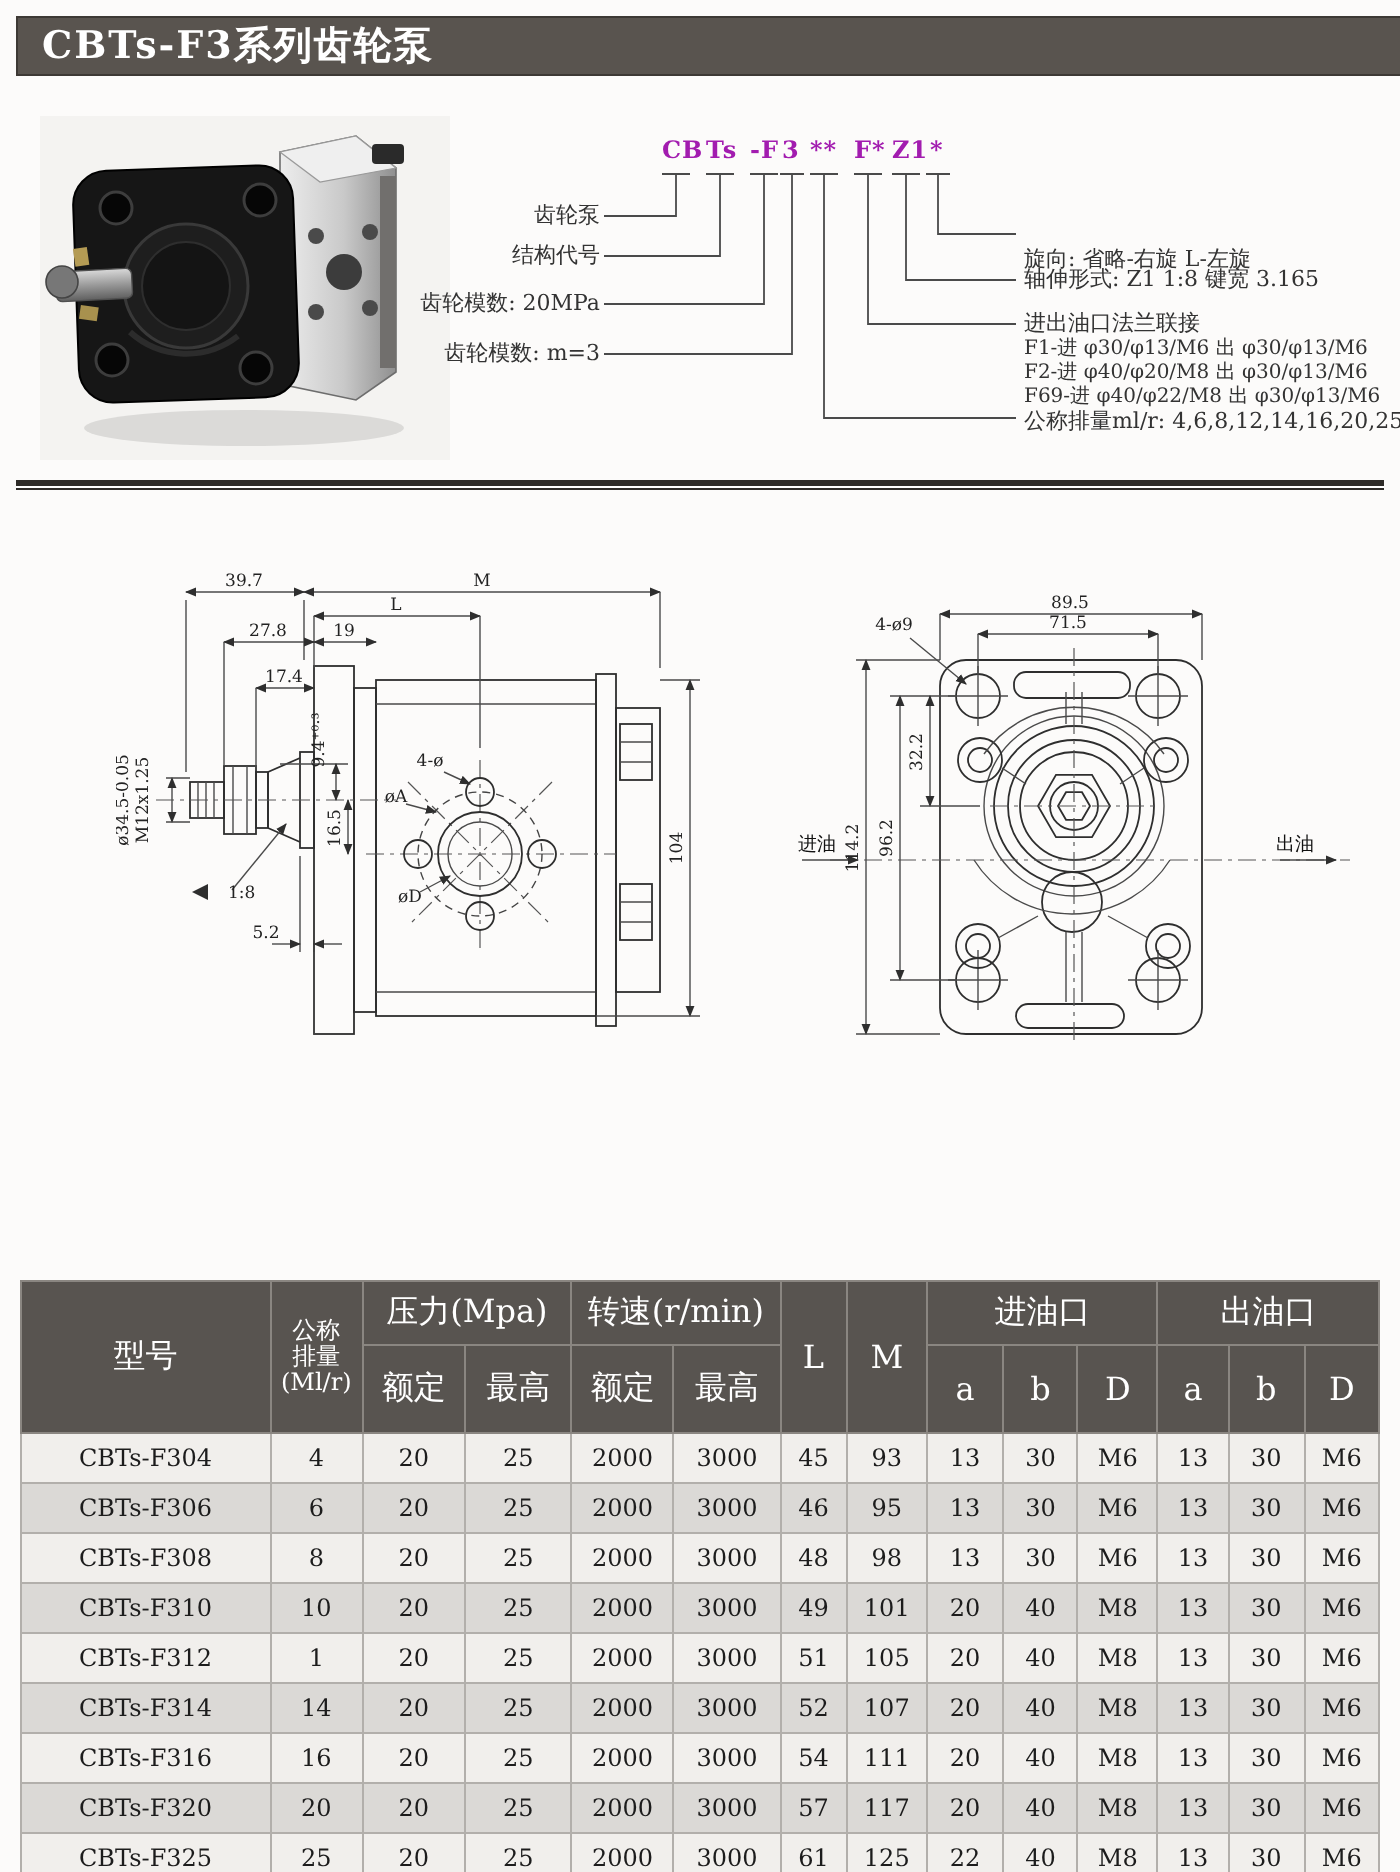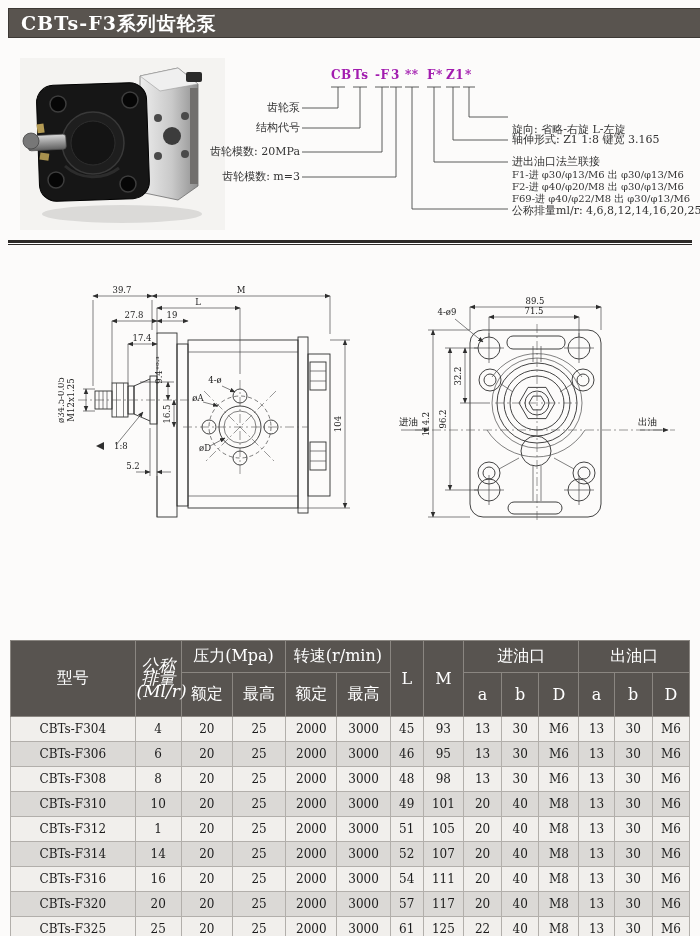--- a/index.html
+++ b/index.html
@@ -31,21 +31,21 @@
   .dt{font-size:8.5px;fill:#222;font-family:"DejaVu Serif","Liberation Serif",serif;}
   .dt9{font-size:9.5px;fill:#111;font-family:"DejaVu Serif","Liberation Serif",serif;}
   .k{stroke:#4a4a4a;stroke-width:0.9;fill:none;}
   
   #table-wrap{position:absolute;left:10px;top:640px;width:680px;}
   table{width:100%;border-collapse:collapse;table-layout:fixed;border:1px solid #6e6a66;}
   th{background:#585450;color:#fff;font-weight:normal;font-size:16px;
      border:1px solid #8a8681;text-align:center;vertical-align:middle;}
   thead tr:first-child th{height:29px;}
   thead tr:last-child th{height:41px;}
-  th.pre{white-space:pre-line;line-height:13px;font-size:17px;font-style:italic;}
+  th.pre{white-space:pre-line;line-height:13px;font-size:12px;}
   td{border:1px solid #b2afab;background:#f1efec;color:#1c1c1c;font-size:12px;
      text-align:center;vertical-align:middle;height:24px;padding:0;}
   tr.alt td{background:#dbd9d6;}
 </style>
 </head>
 <body>
 
 <div id="page">
 
   <div id="title-bar">CBTs-F3系列齿轮泵</div>

